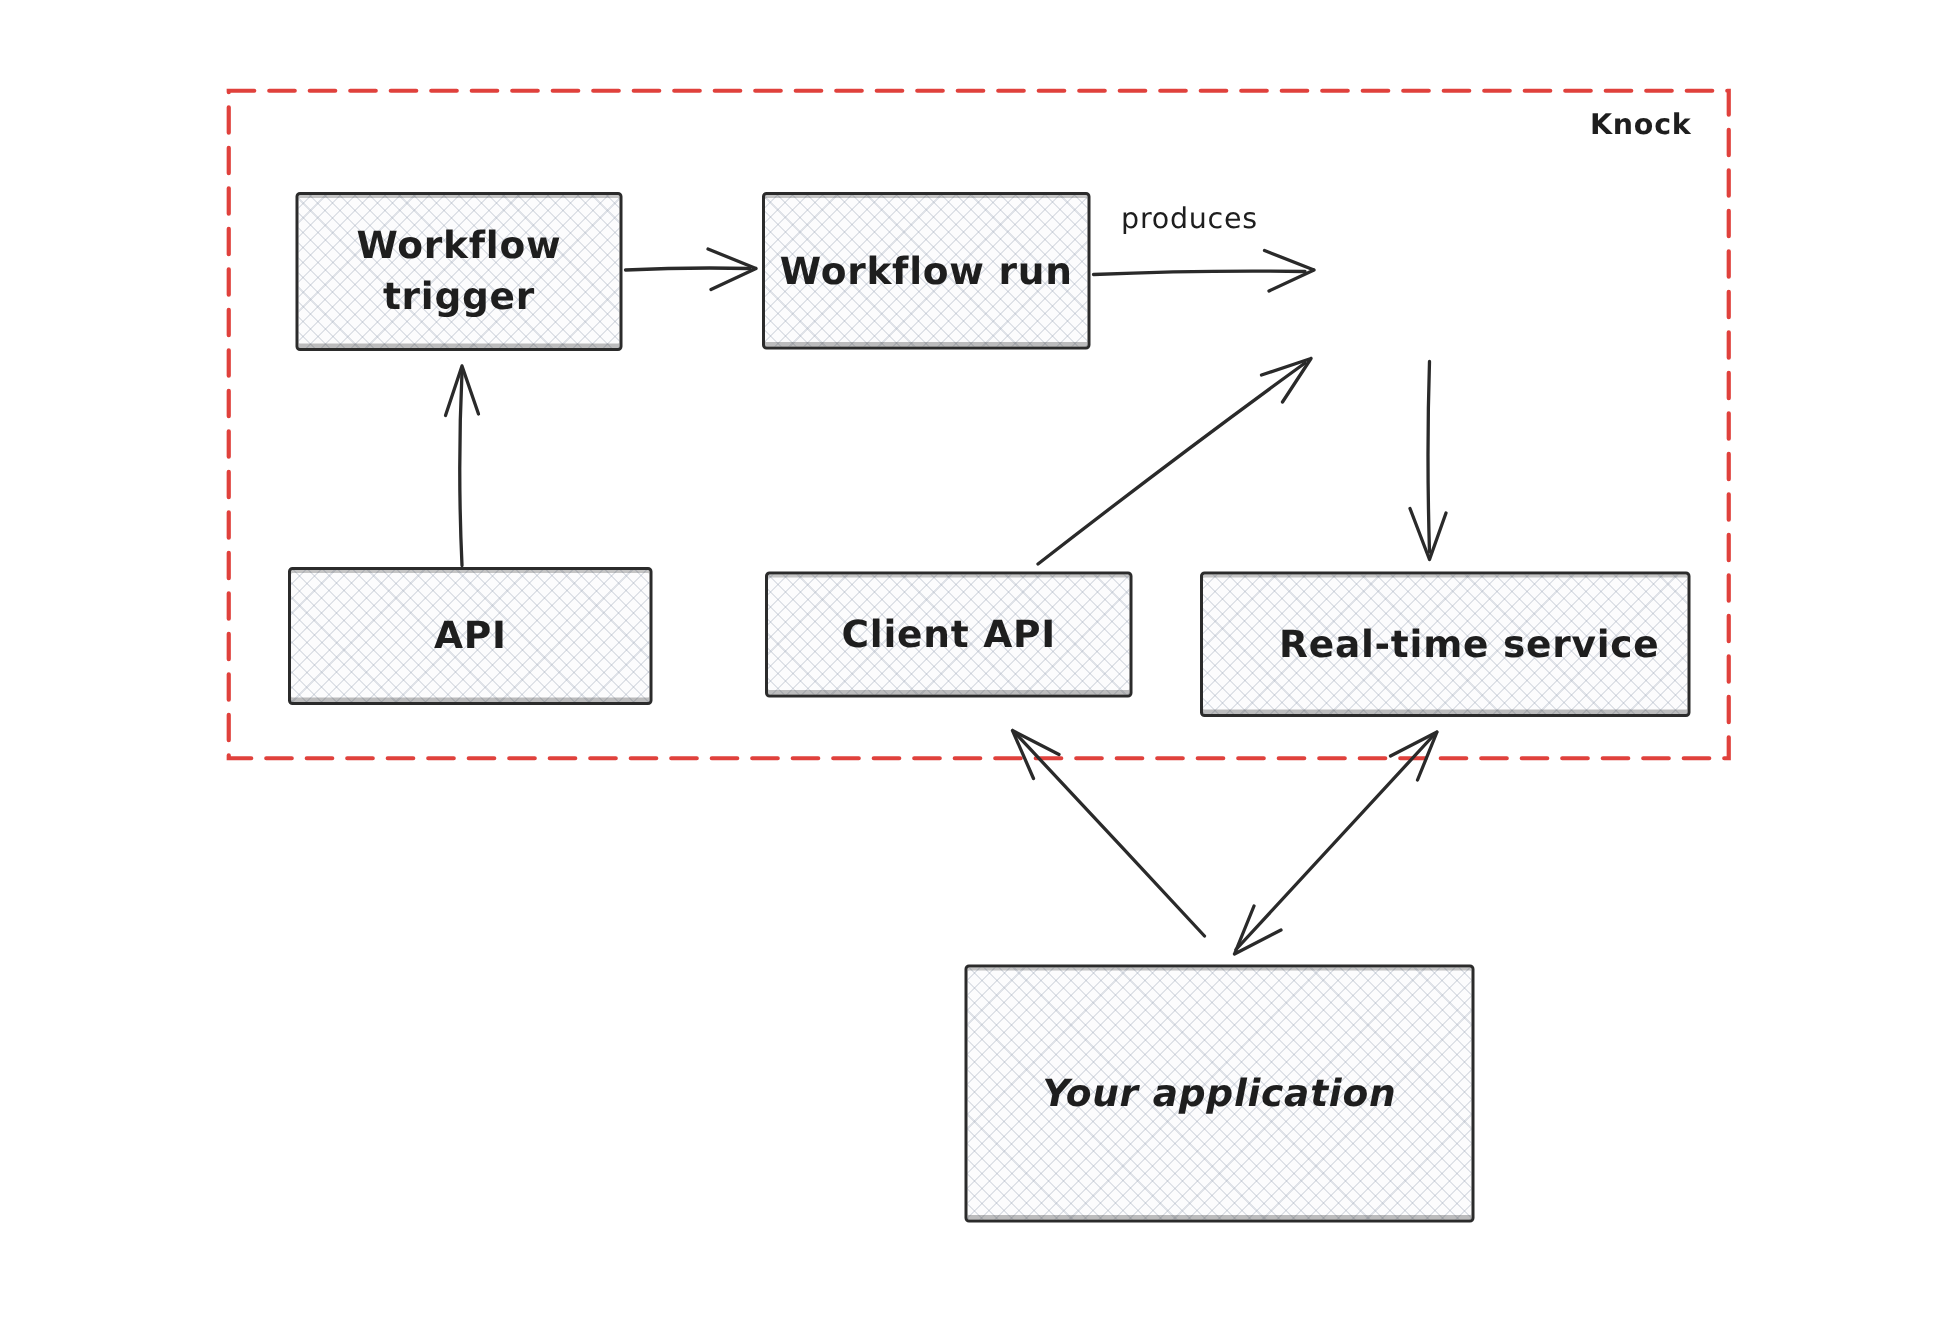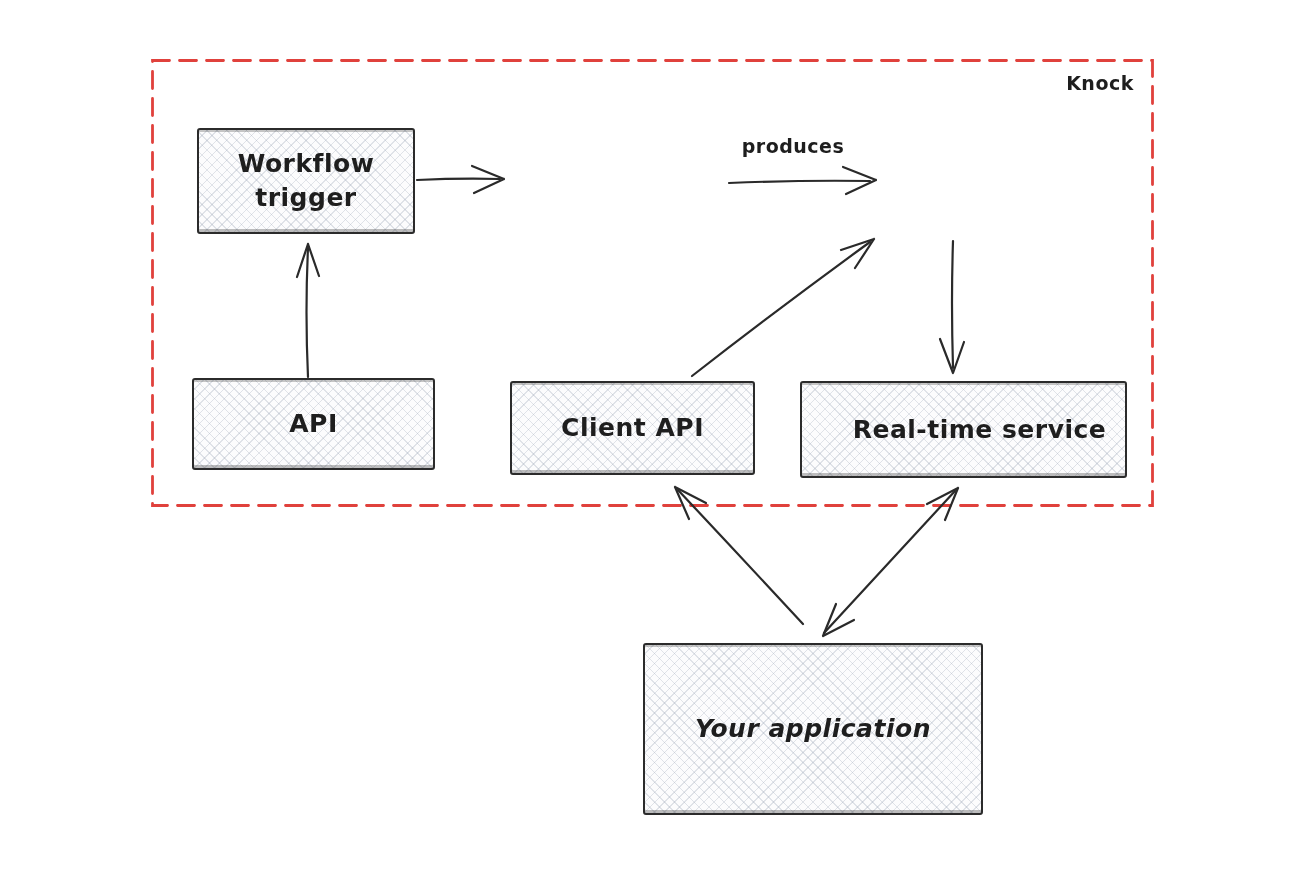--- a/index.html
+++ b/index.html
@@ -44,43 +44,43 @@
     letter-spacing: 0.5px;
     line-height: 1.35;
     text-align: center;
     white-space: pre-line;
     color: #1e1e1e;
   }
   .node-workflow-trigger { left: 197px; top: 128px; width: 218px; height: 106px; }
   .node-workflow-run     { left: 508px; top: 128px; width: 219px; height: 105px; }
   .node-message          { left: 882px; top: 127px; width: 193px; height: 108px; }
   .node-api              { left: 192px; top: 378px; width: 243px; height: 92px; }
-  .node-client-api       { left: 510px; top: 381px; width: 245px; height: 94px; }
+  .node-client-api       { left: 510px; top: 381px; width: 245px; height: 84px; }
   .node-realtime         { left: 800px; top: 381px; width: 327px; height: 97px; padding-left: 32px; }
   .node-your-app         { left: 643px; top: 643px; width: 340px; height: 172px; font-style: italic; }
 
   .container-label {
     position: absolute;
     left: 1060px;
     top: 72px;
     width: 80px;
-    text-align: center;
+    text-align: left;
     font-size: 19px;
     font-weight: 600;
     letter-spacing: 0.5px;
     color: #1e1e1e;
   }
   .edge-label {
     position: absolute;
     left: 733px;
     top: 135px;
     width: 120px;
     text-align: center;
     font-size: 19px;
-    font-weight: 700;
+    font-weight: 400;
     letter-spacing: 0.5px;
     color: #1e1e1e;
   }
 </style>
 </head>
 <body>
 
 <div class="canvas">
 
   <svg class="arrow-layer" width="1302" height="884" viewBox="0 0 1302 884" fill="none" stroke="#2a2a2a" stroke-width="2.2" stroke-linecap="round">
@@ -126,20 +126,23 @@
 
   <div class="container-label">Knock</div>
 
   <div class="edge-label">produces</div>
 
   <div class="node node-workflow-trigger">
     <span class="node-label">Workflow
 trigger</span>
   </div>
 
+  <div class="node node-workflow-run">
+    <span class="node-label">Workflow run</span>
+  </div>
 
 
   <div class="node node-api">
     <span class="node-label">API</span>
   </div>
 
   <div class="node node-client-api">
     <span class="node-label">Client API</span>
   </div>
 

